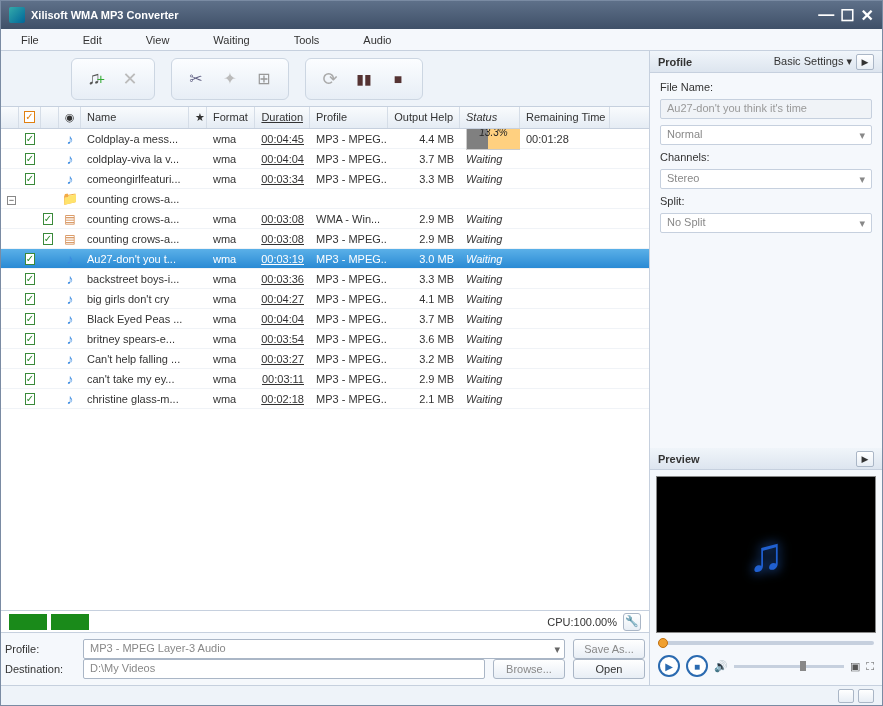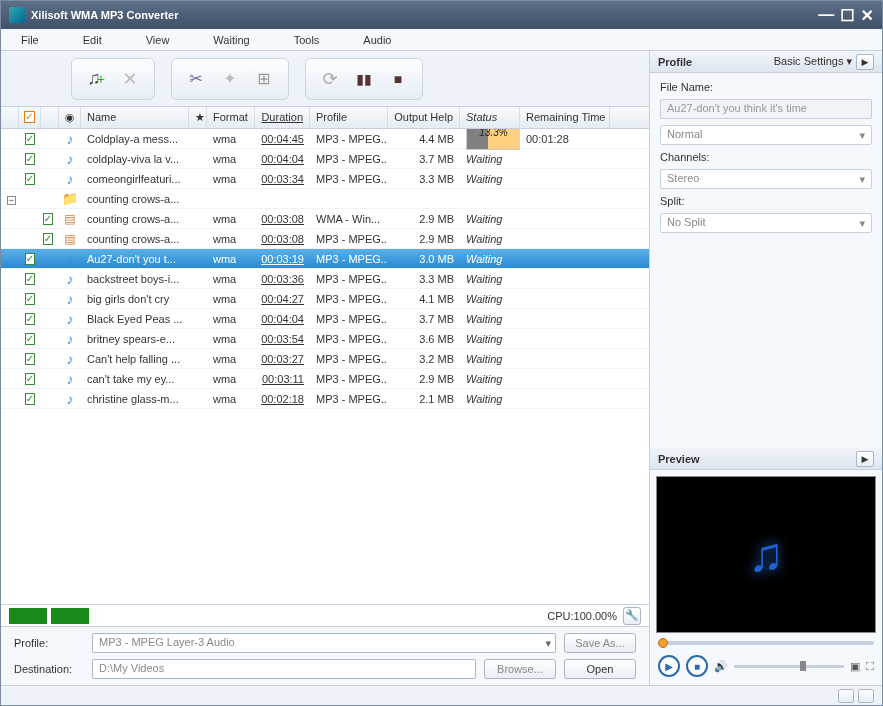--- a/index.html
+++ b/index.html
@@ -41,21 +41,21 @@
 .note-ico { color: #3a8ae0; font-size: 14px; }
 .folder-ico { color: #e0a030; font-size: 13px; }
 .doc-ico { color: #d08040; font-size: 12px; }
 .progress { display: inline-block; background: #ffd080; height: 24px; position: relative; width: 55px; border: 1px solid #ccc; }
 .progress .bar { background: #808080; position: absolute; top: 0; left: 0; bottom: 0; width: 40%; }
 .progress .lbl { position: absolute; width: 100%; text-align: center; font-size: 10px; color: #222; }
 .cpu-bar { height: 22px; background: #fff; display: flex; align-items: center; padding: 2px 8px; border-top: 1px solid #c6d0de; gap: 6px; }
 .cpu-vis { width: 80px; height: 16px; background: linear-gradient(90deg,#1a8a1a 0%,#1a8a1a 48%,#fff 48%,#fff 52%,#1a8a1a 52%,#1a8a1a 100%); }
 .cpu-lbl { margin-left: auto; color: #333; }
 .cpu-btn { width: 18px; height: 18px; border: 1px solid #aab6c6; border-radius: 3px; display: flex; align-items: center; justify-content: center; background: linear-gradient(#fff,#e8eef5); cursor: pointer; }
-.bottom-settings { padding: 6px 13px; display: flex; flex-direction: column; gap: 6px; background: #f5f8fc; border-top: 1px solid #c6d0de; }
+.bottom-settings { padding: 6px 4px; display: flex; flex-direction: column; background: #f5f8fc; border-top: 1px solid #c6d0de; }
 .bs-row { display: flex; align-items: center; gap: 8px; }
 .bs-label { width: 70px; color: #333; }
 .bs-select { flex: 1; height: 20px; border: 1px solid #aab6c6; background: #fff; padding: 2px 6px; color: #888; border-radius: 2px; position: relative; }
 .bs-select .arrow { position: absolute; right: 4px; top: 3px; color: #666; }
 .bs-btn { width: 72px; height: 20px; border: 1px solid #aab6c6; background: linear-gradient(#fff,#e8eef5); border-radius: 3px; color: #888; text-align: center; line-height: 18px; cursor: pointer; }
 .right-pane { width: 232px; display: flex; flex-direction: column; background: #f5f8fc; }
 .panel-head { height: 22px; background: linear-gradient(#f0f5fa,#dde5ef); border-bottom: 1px solid #c6d0de; display: flex; align-items: center; padding: 0 8px; }
 .panel-head .ttl { font-weight: bold; color: #333; }
 .panel-head .rt { margin-left: auto; display: flex; align-items: center; gap: 4px; color: #333; }
 .panel-head .play-btn { width: 18px; height: 16px; border: 1px solid #aab6c6; background: linear-gradient(#fff,#e8eef5); border-radius: 2px; display: flex; align-items: center; justify-content: center; cursor: pointer; font-size: 9px; }

